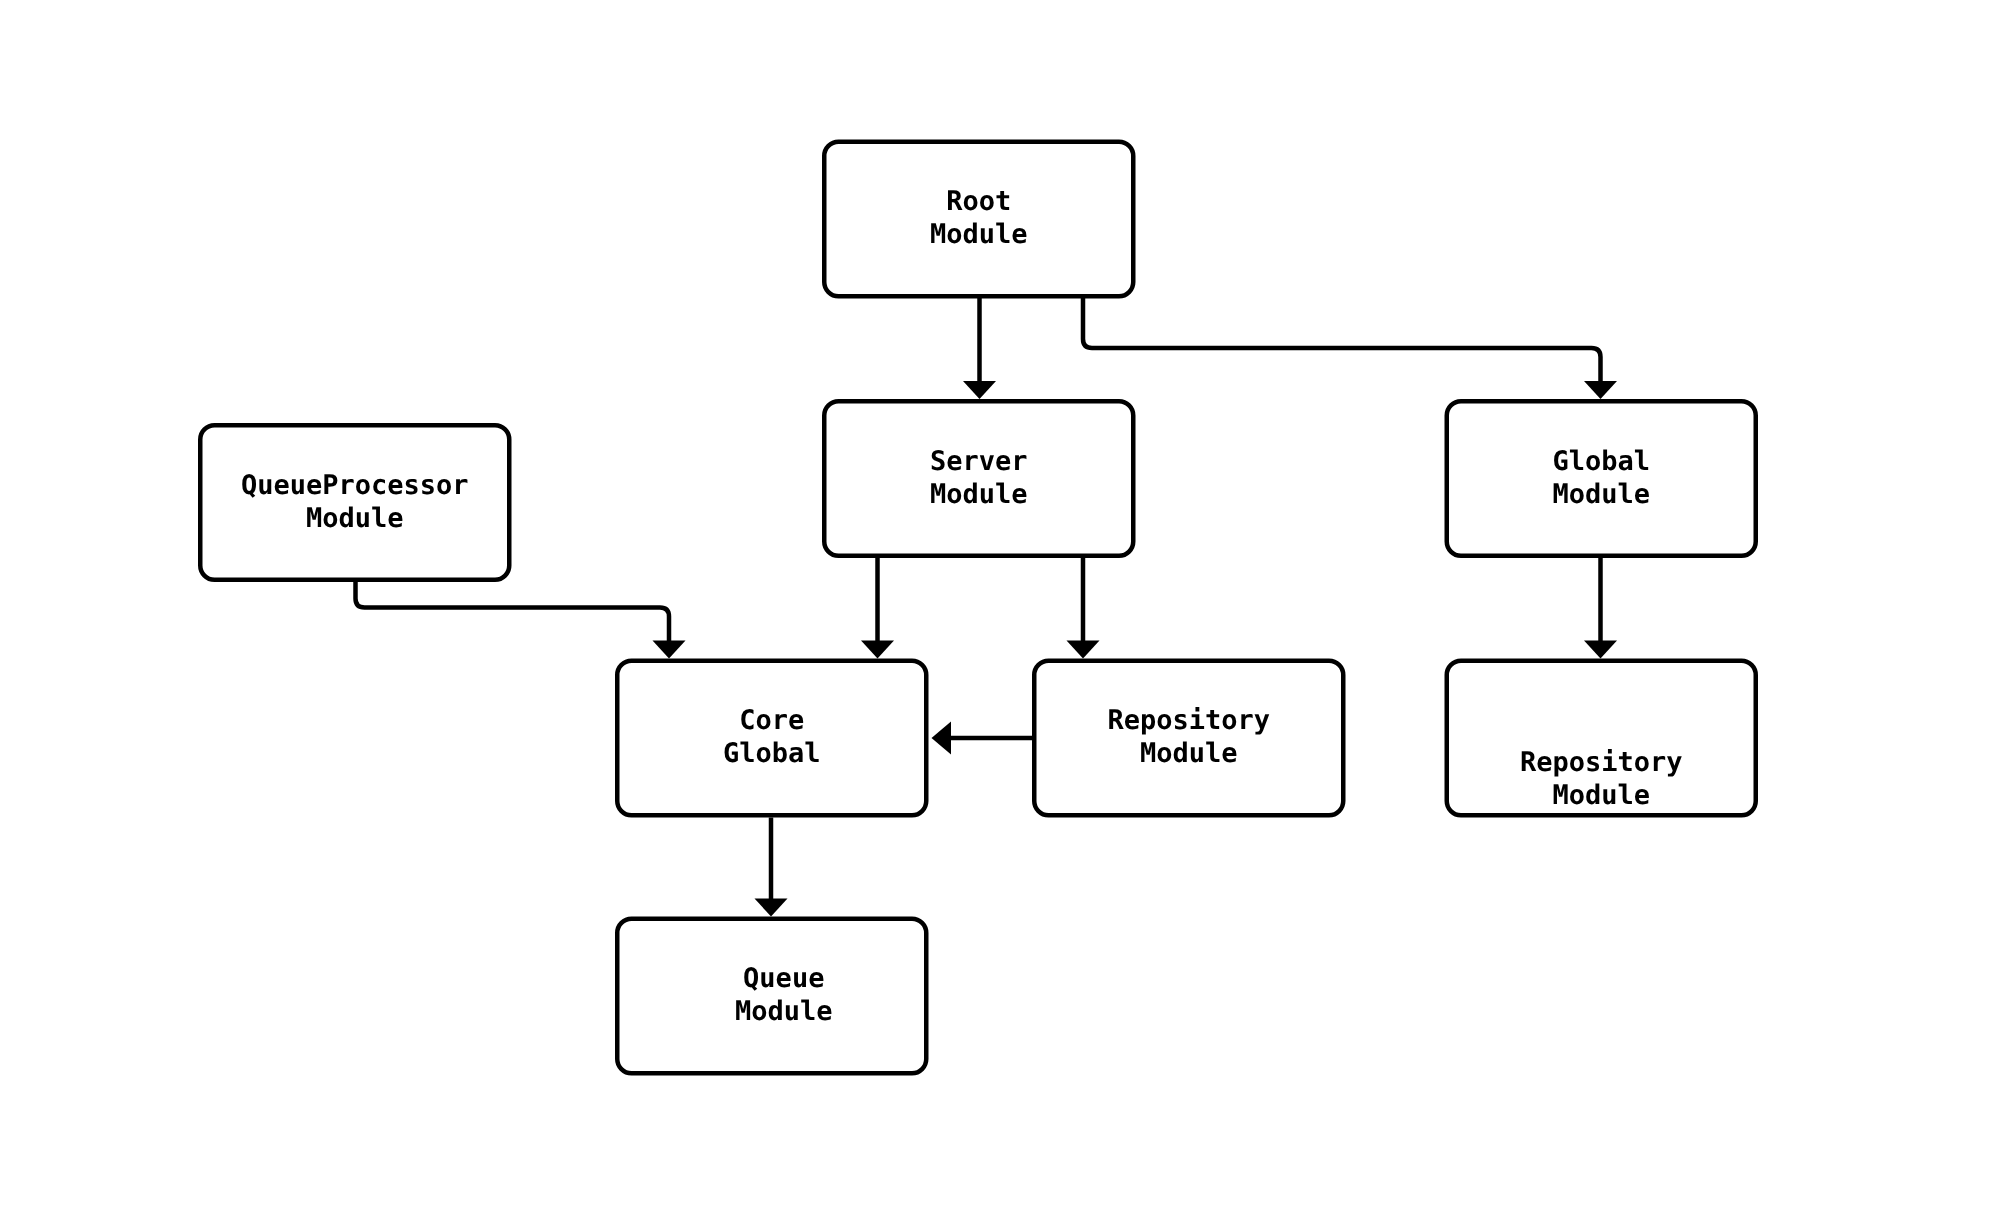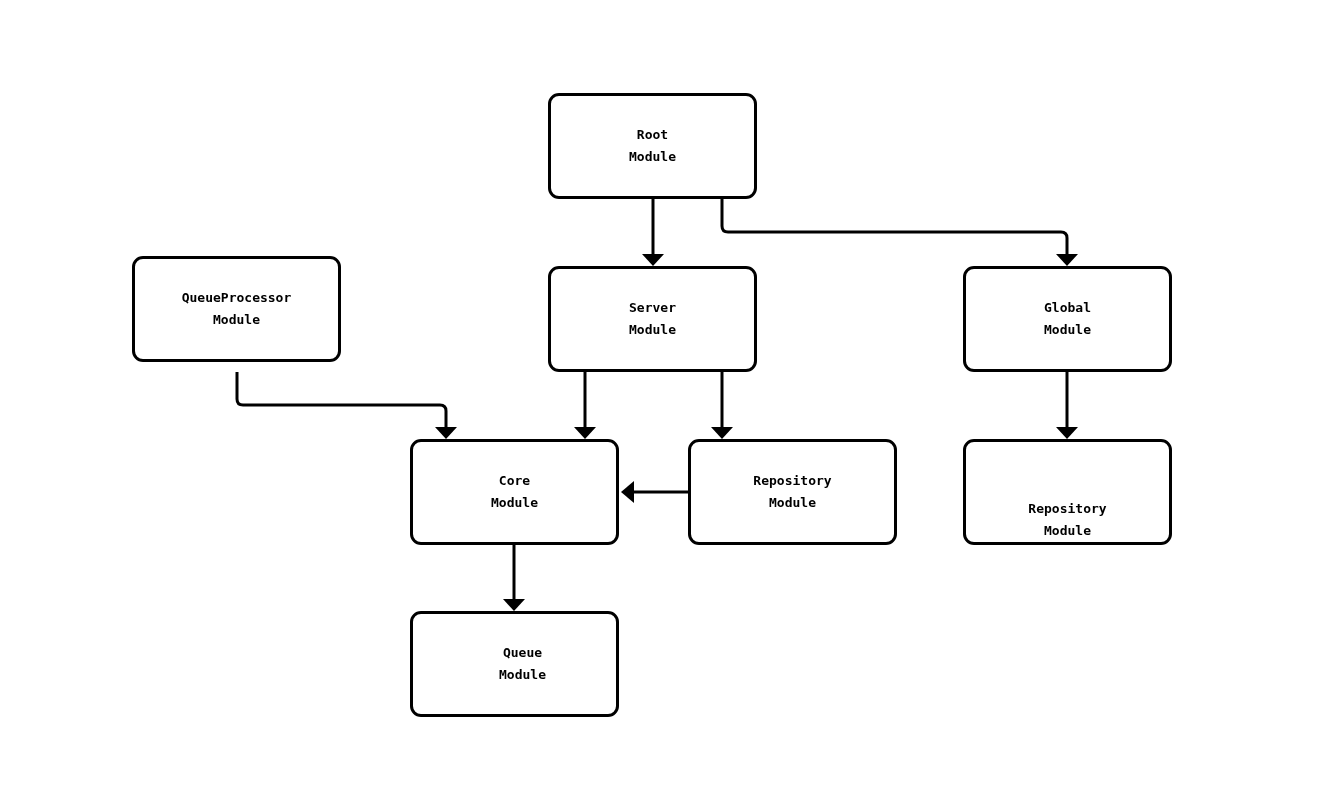--- a/index.html
+++ b/index.html
@@ -37,28 +37,28 @@
     background: var(--node-fill, #ffffff);
     border: 3px solid var(--node-border, #000000);
     border-radius: 11px;
     display: flex;
     align-items: center;
     justify-content: center;
   }
   .node-label {
     font-family: "DejaVu Sans Mono", monospace;
     font-weight: bold;
-    font-size: 13px;
+    font-size: 18px;
     line-height: 22px;
     color: var(--text, #000000);
     text-align: center;
     white-space: pre-line;
   }
   .n-root           { left: 548px; top:  93px; }
-  .n-queueprocessor { left: 132px; top: 256px; }
+  .n-queueprocessor { left: 132px; top: 282px; }
   .n-server         { left: 548px; top: 266px; }
   .n-global         { left: 963px; top: 266px; }
   .n-core           { left: 410px; top: 439px; }
   .n-endpoints      { left: 688px; top: 439px; }
   .n-repository     { left: 963px; top: 439px; align-items: flex-end; }
   .n-queue          { left: 410px; top: 611px; padding-left: 16px; }
 </style>
 </head>
 <body>
 
@@ -114,21 +114,21 @@
 Module</span>
   </div>
 
   <div class="node n-global">
     <span class="node-label">Global
 Module</span>
   </div>
 
   <div class="node n-core">
     <span class="node-label">Core
-Module</span>
+Global</span>
   </div>
 
   <div class="node n-endpoints">
     <span class="node-label">Repository
 Module</span>
   </div>
 
   <div class="node n-repository">
     <span class="node-label">Repository
 Module</span>

